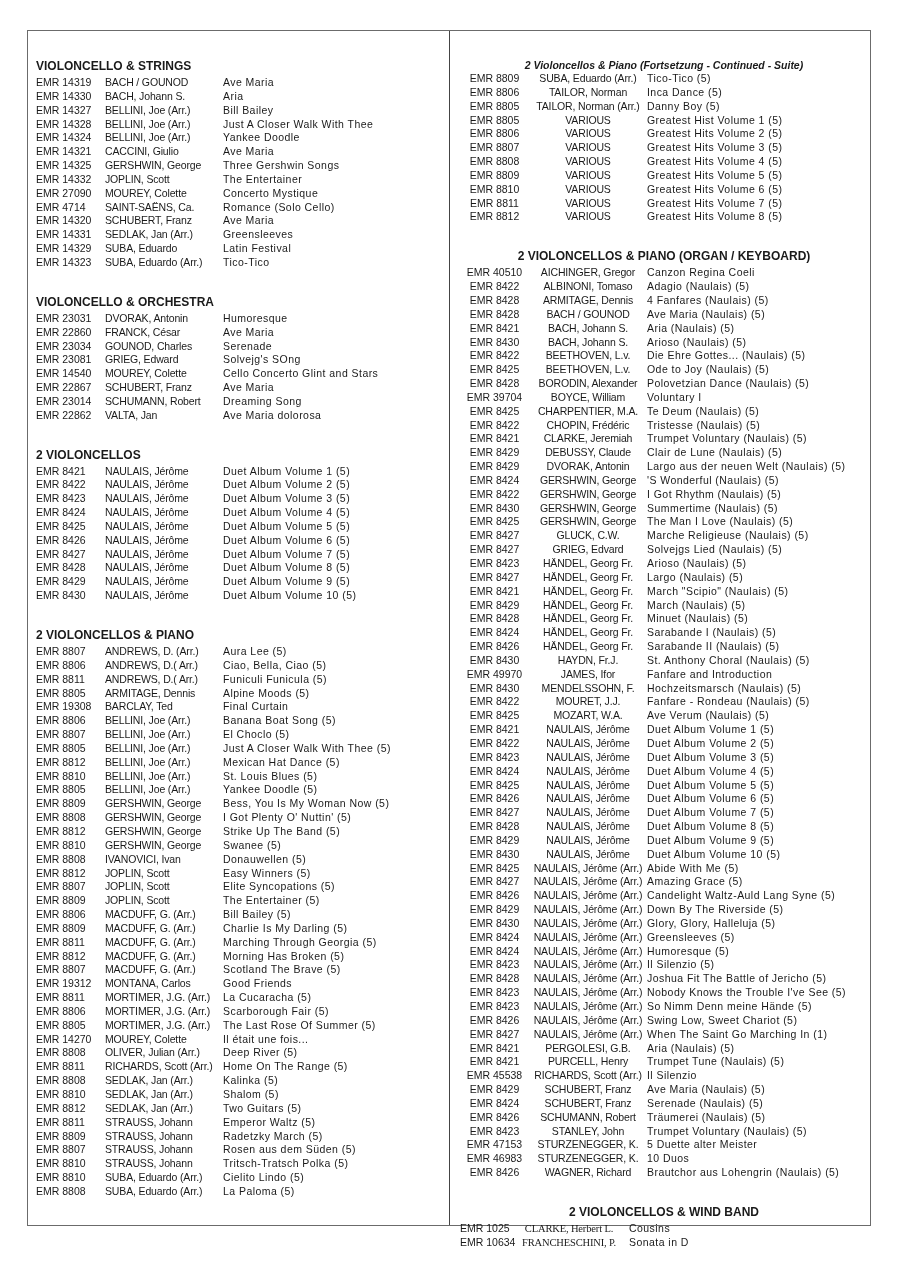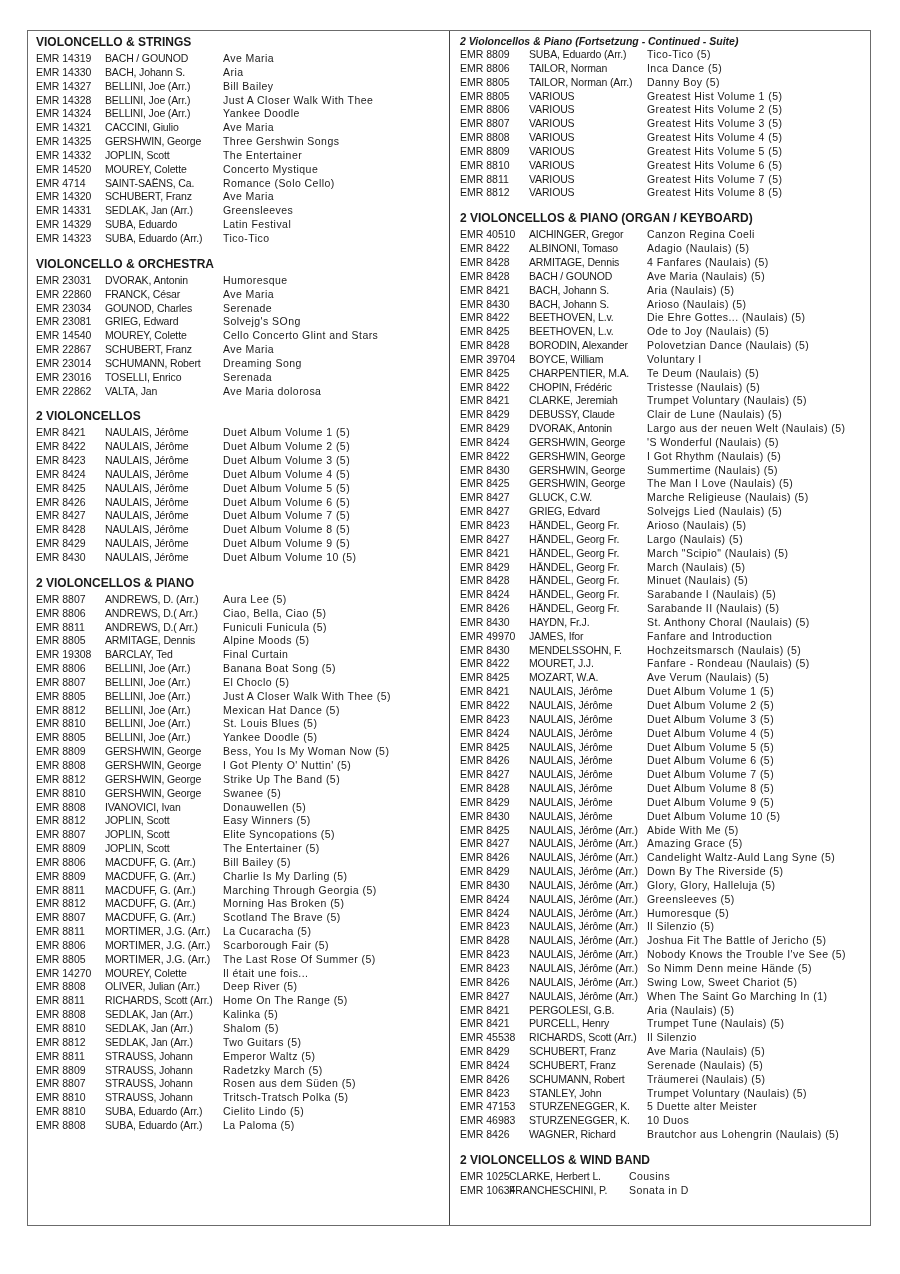--- a/index.html
+++ b/index.html
@@ -1,31 +1,31 @@
 <!DOCTYPE html>
 <html><head>
 <meta charset="utf-8">
 <style>
   html, body { margin: 0; padding: 0; background: #ffffff; }
   body { width: 900px; height: 1274px; position: relative; font-family: "Liberation Sans", sans-serif; color: #1a1a1a; }
   .frame { position: absolute; left: 27px; top: 30px; width: 844px; height: 1196px; border: 1px solid #6b6b6b; box-sizing: border-box; }
   .divider { position: absolute; left: 449px; top: 31px; width: 1px; height: 1194px; background: #444; }
   .col { position: absolute; top: 34px; }
   .col.left { left: 36px; width: 408px; }
-  .col.right { left: 460px; width: 408px; }
-  .section { margin-bottom: 10px; }
+  .col.right { left: 460px; width: 408px; text-align: center; }
+  .section { margin-bottom: 10px; margin-top: 24px; }
   .sec-title { font-size: 12px; font-weight: bold; line-height: 16px; margin-bottom: 2px; letter-spacing: 0; white-space: nowrap; }
   .sec-title.italic { font-style: italic; font-size: 10.5px; line-height: 14px; margin-bottom: 0; }
   .row { display: flex; height: 13.85px; line-height: 13.85px; font-size: 10.5px; white-space: nowrap; }
   .c-code { width: 69px; flex: none; }
   .c-comp { width: 118px; flex: none; letter-spacing: -0.15px; }
   .c-title { flex: none; letter-spacing: 0.45px; }
   .right .c-code { width: 69px; }
   .narrow .c-code { width: 49px; }
-  .narrow .c-comp { width: 120px; }
+  .narrow .c-comp { width: 120px; font-family: Liberation Serif, serif; }
 </style>
 </head>
 <body>
 
 <div class="frame"></div>
 <div class="divider"></div>
 
 <div class="col left">
     <div class="section">
       <div class="sec-title">VIOLONCELLO &amp; STRINGS</div>
@@ -63,21 +63,21 @@
         <span class="c-code">EMR 14325</span>
         <span class="c-comp">GERSHWIN, George</span>
         <span class="c-title">Three Gershwin Songs</span>
       </div>
       <div class="row">
         <span class="c-code">EMR 14332</span>
         <span class="c-comp">JOPLIN, Scott</span>
         <span class="c-title">The Entertainer</span>
       </div>
       <div class="row">
-        <span class="c-code">EMR 14520</span>
+        <span class="c-code">EMR 27090</span>
         <span class="c-comp">MOUREY, Colette</span>
         <span class="c-title">Concerto Mystique</span>
       </div>
       <div class="row">
         <span class="c-code">EMR 4714</span>
         <span class="c-comp">SAINT-SAËNS, Ca.</span>
         <span class="c-title">Romance (Solo Cello)</span>
       </div>
       <div class="row">
         <span class="c-code">EMR 14320</span>
@@ -131,25 +131,20 @@
         <span class="c-code">EMR 22867</span>
         <span class="c-comp">SCHUBERT, Franz</span>
         <span class="c-title">Ave Maria</span>
       </div>
       <div class="row">
         <span class="c-code">EMR 23014</span>
         <span class="c-comp">SCHUMANN, Robert</span>
         <span class="c-title">Dreaming Song</span>
       </div>
       <div class="row">
-        <span class="c-code">EMR 23016</span>
-        <span class="c-comp">TOSELLI, Enrico</span>
-        <span class="c-title">Serenada</span>
-      </div>
-      <div class="row">
         <span class="c-code">EMR 22862</span>
         <span class="c-comp">VALTA, Jan</span>
         <span class="c-title">Ave Maria dolorosa</span>
       </div>
     </div>
     <div class="section">
       <div class="sec-title">2 VIOLONCELLOS</div>
       <div class="row">
         <span class="c-code">EMR 8421</span>
         <span class="c-comp">NAULAIS, Jérôme</span>
@@ -315,20 +310,25 @@
       </div>
       <div class="row">
         <span class="c-code">EMR 8812</span>
         <span class="c-comp">MACDUFF, G. (Arr.)</span>
         <span class="c-title">Morning Has Broken (5)</span>
       </div>
       <div class="row">
         <span class="c-code">EMR 8807</span>
         <span class="c-comp">MACDUFF, G. (Arr.)</span>
         <span class="c-title">Scotland The Brave (5)</span>
+      </div>
+      <div class="row">
+        <span class="c-code">EMR 19312</span>
+        <span class="c-comp">MONTANA, Carlos</span>
+        <span class="c-title">Good Friends</span>
       </div>
       <div class="row">
         <span class="c-code">EMR 8811</span>
         <span class="c-comp">MORTIMER, J.G. (Arr.)</span>
         <span class="c-title">La Cucaracha (5)</span>
       </div>
       <div class="row">
         <span class="c-code">EMR 8806</span>
         <span class="c-comp">MORTIMER, J.G. (Arr.)</span>
         <span class="c-title">Scarborough Fair (5)</span>

